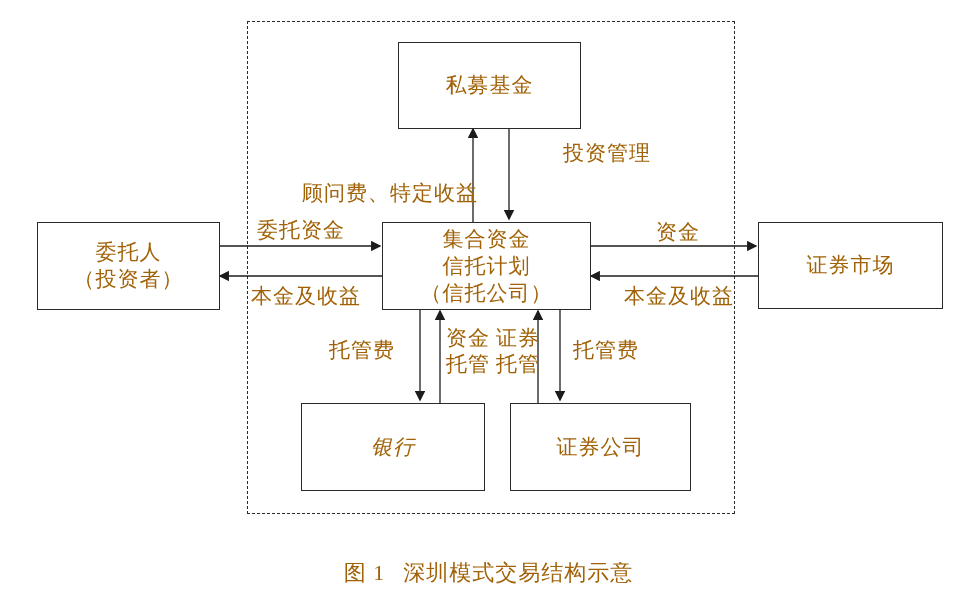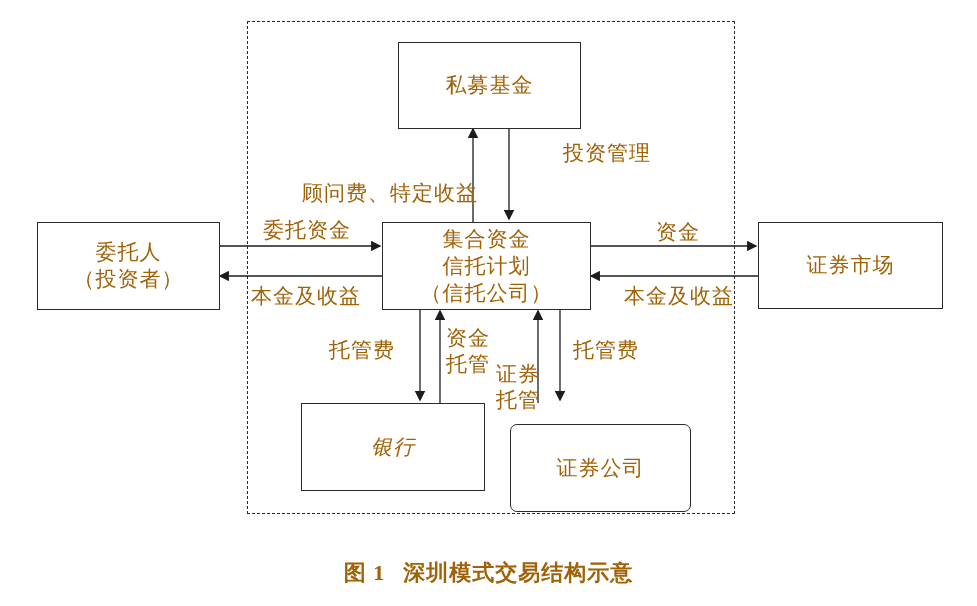--- a/index.html
+++ b/index.html
@@ -37,46 +37,46 @@
     line-height: 27px;
     letter-spacing: 1px;
     text-align: center;
     z-index: 2;
   }
   .node-private-fund   { left: 398px; top: 42px;  width: 181px; height: 85px; }
   .node-trust-plan     { left: 382px; top: 222px; width: 207px; height: 86px; }
   .node-principal      { left: 37px;  top: 222px; width: 181px; height: 86px; }
   .node-sec-market     { left: 758px; top: 222px; width: 183px; height: 85px; }
   .node-bank           { left: 301px; top: 403px; width: 182px; height: 86px; font-style: italic; }
-  .node-sec-company    { left: 510px; top: 424px; width: 179px; height: 86px; border-radius: 7px; }
+  .node-sec-company    { left: 510px; top: 403px; width: 179px; height: 86px; }
   .edge-label {
     position: absolute;
     font-size: 21px;
     line-height: 26px;
     letter-spacing: 1px;
     white-space: nowrap;
     z-index: 3;
   }
   .lbl-advisory-fee      { left: 302px; top: 155px; margin-top: 25px; }
   .lbl-invest-mgmt       { left: 519px; top: 140px; margin-left: 44px; }
-  .lbl-entrusted-funds   { left: 263px; top: 217px; }
+  .lbl-entrusted-funds   { left: 257px; top: 217px; }
   .lbl-pr-left           { left: 251px; top: 283px; }
   .lbl-funds             { left: 656px; top: 219px; }
   .lbl-pr-right          { left: 624px; top: 283px; }
   .lbl-custody-fee-left  { left: 329px; top: 337px; }
   .lbl-fund-custody      { left: 446px; top: 325px; text-align: center; }
-  .lbl-sec-custody       { left: 496px; top: 325px; text-align: left; margin-top: 36px; }
+  .lbl-sec-custody       { left: 496px; top: 325px; text-align: left; }
   .lbl-custody-fee-right { left: 573px; top: 337px; }
   .caption {
     position: absolute;
     left: 0; top: 558px;
     width: 977px;
     text-align: center;
     font-size: 22px;
-    font-weight: bold;
+    font-weight: normal;
     letter-spacing: 1px;
     z-index: 3;
   }
   .caption .gap { display: inline-block; width: 18px; }
   svg line { stroke: #1c1c1c; stroke-width: 1.3; }
   svg #ah path { fill: #1c1c1c; }
 </style>
 </head>
 <body>
 

